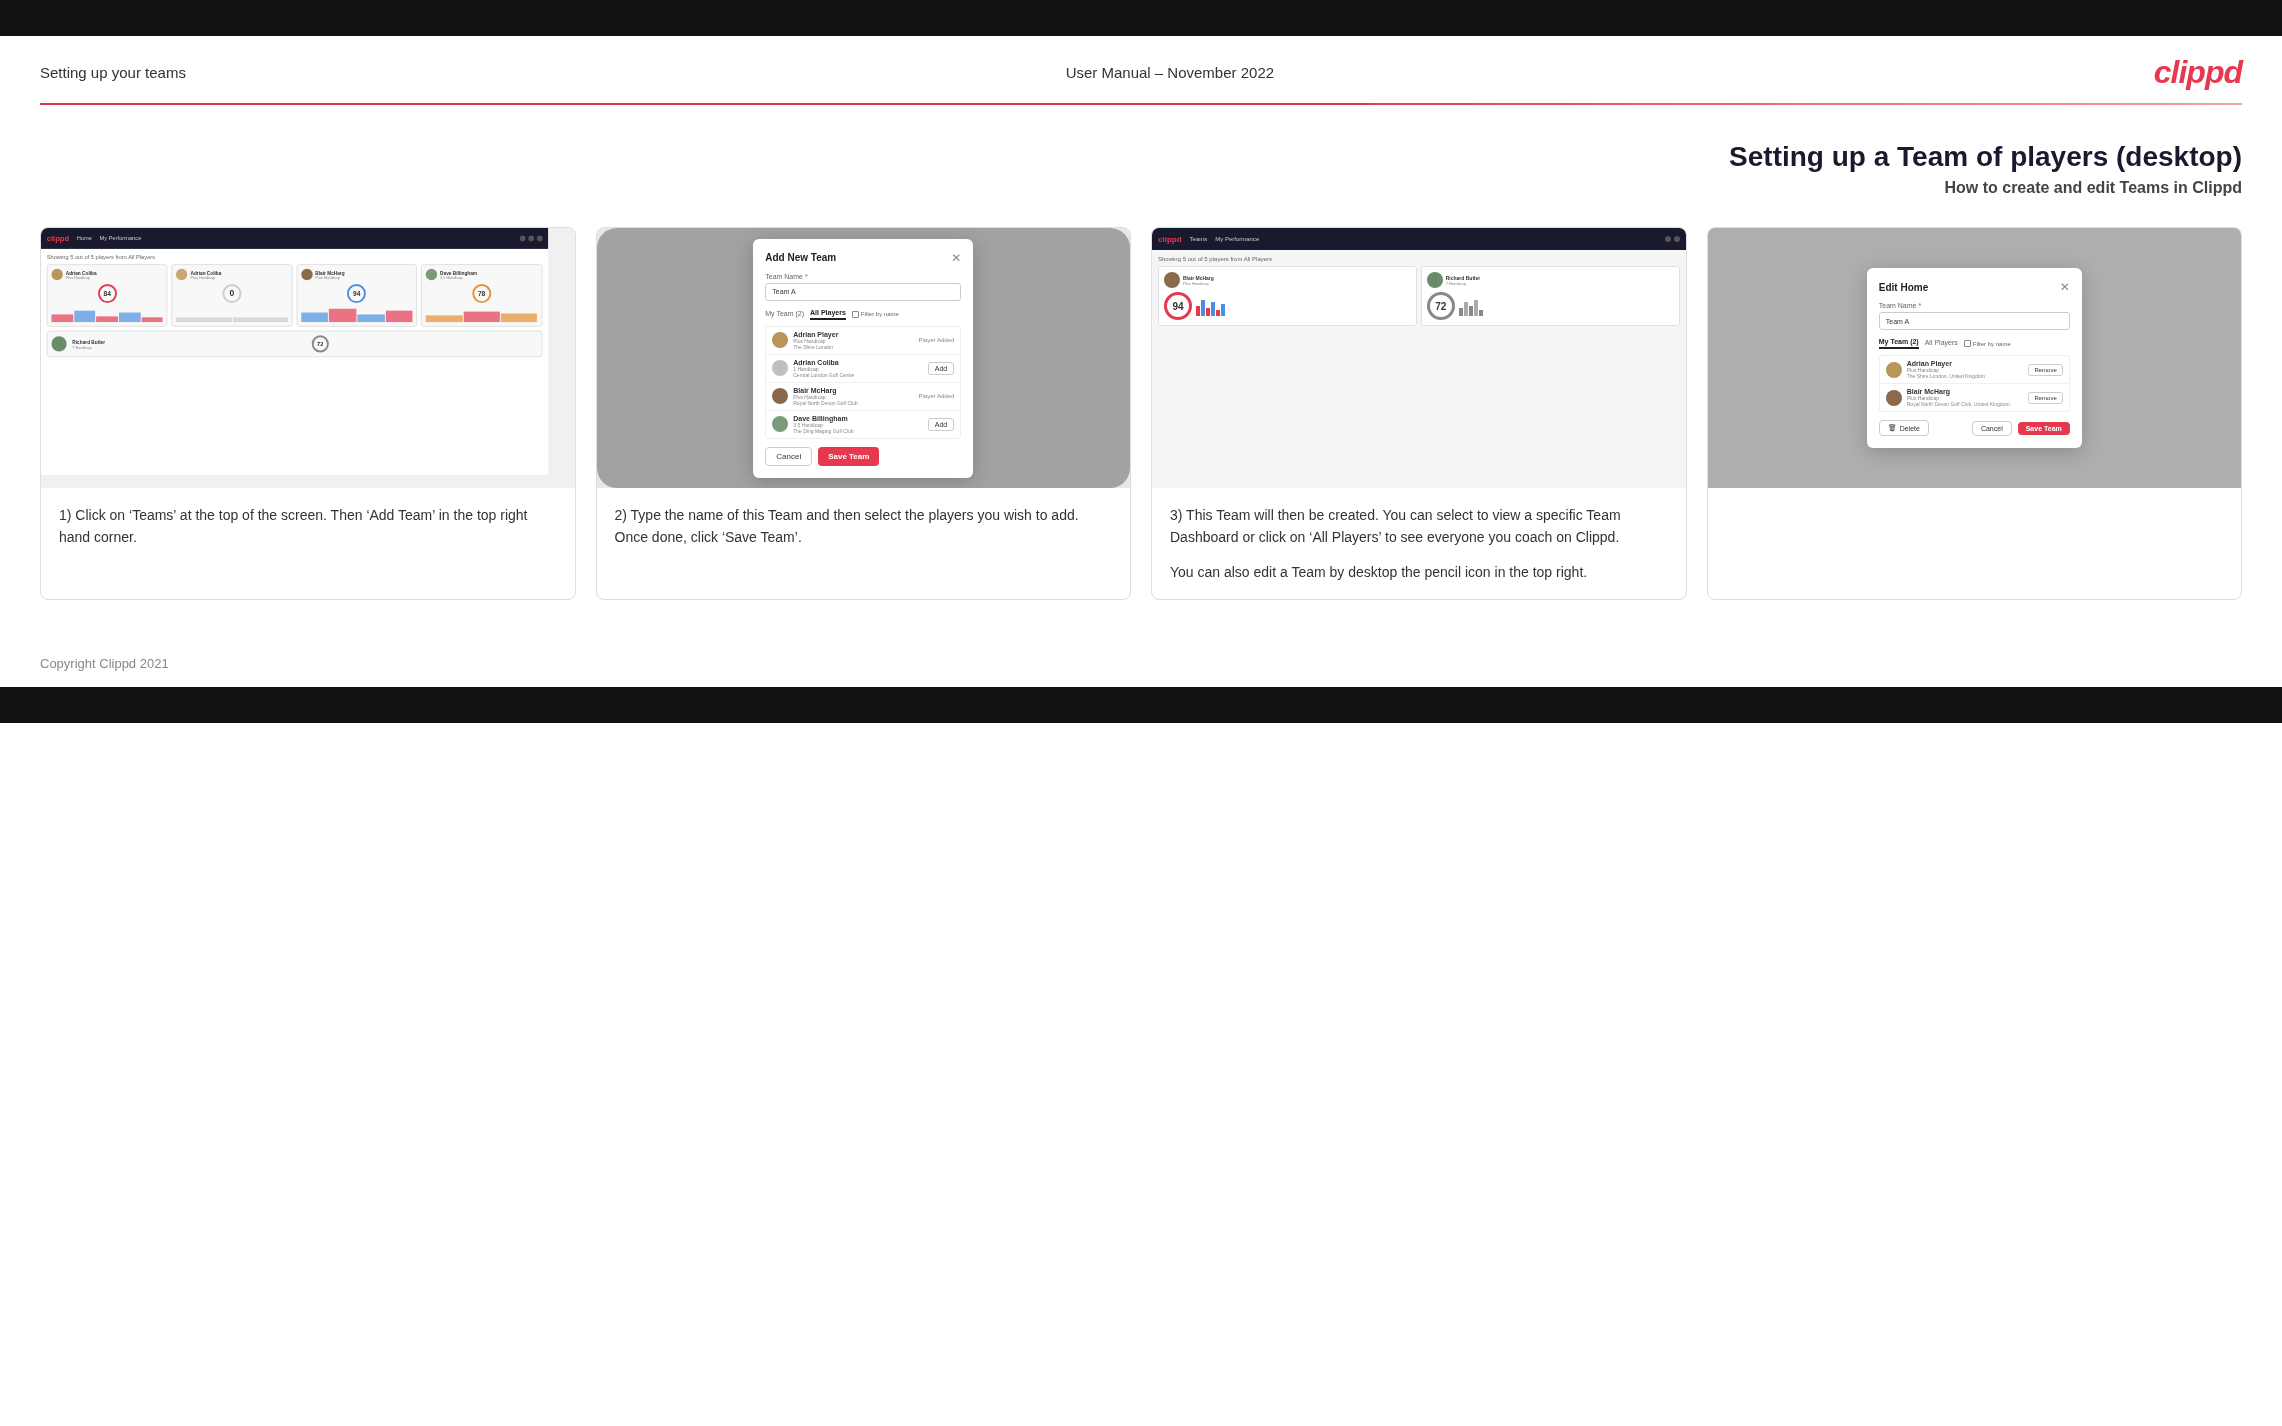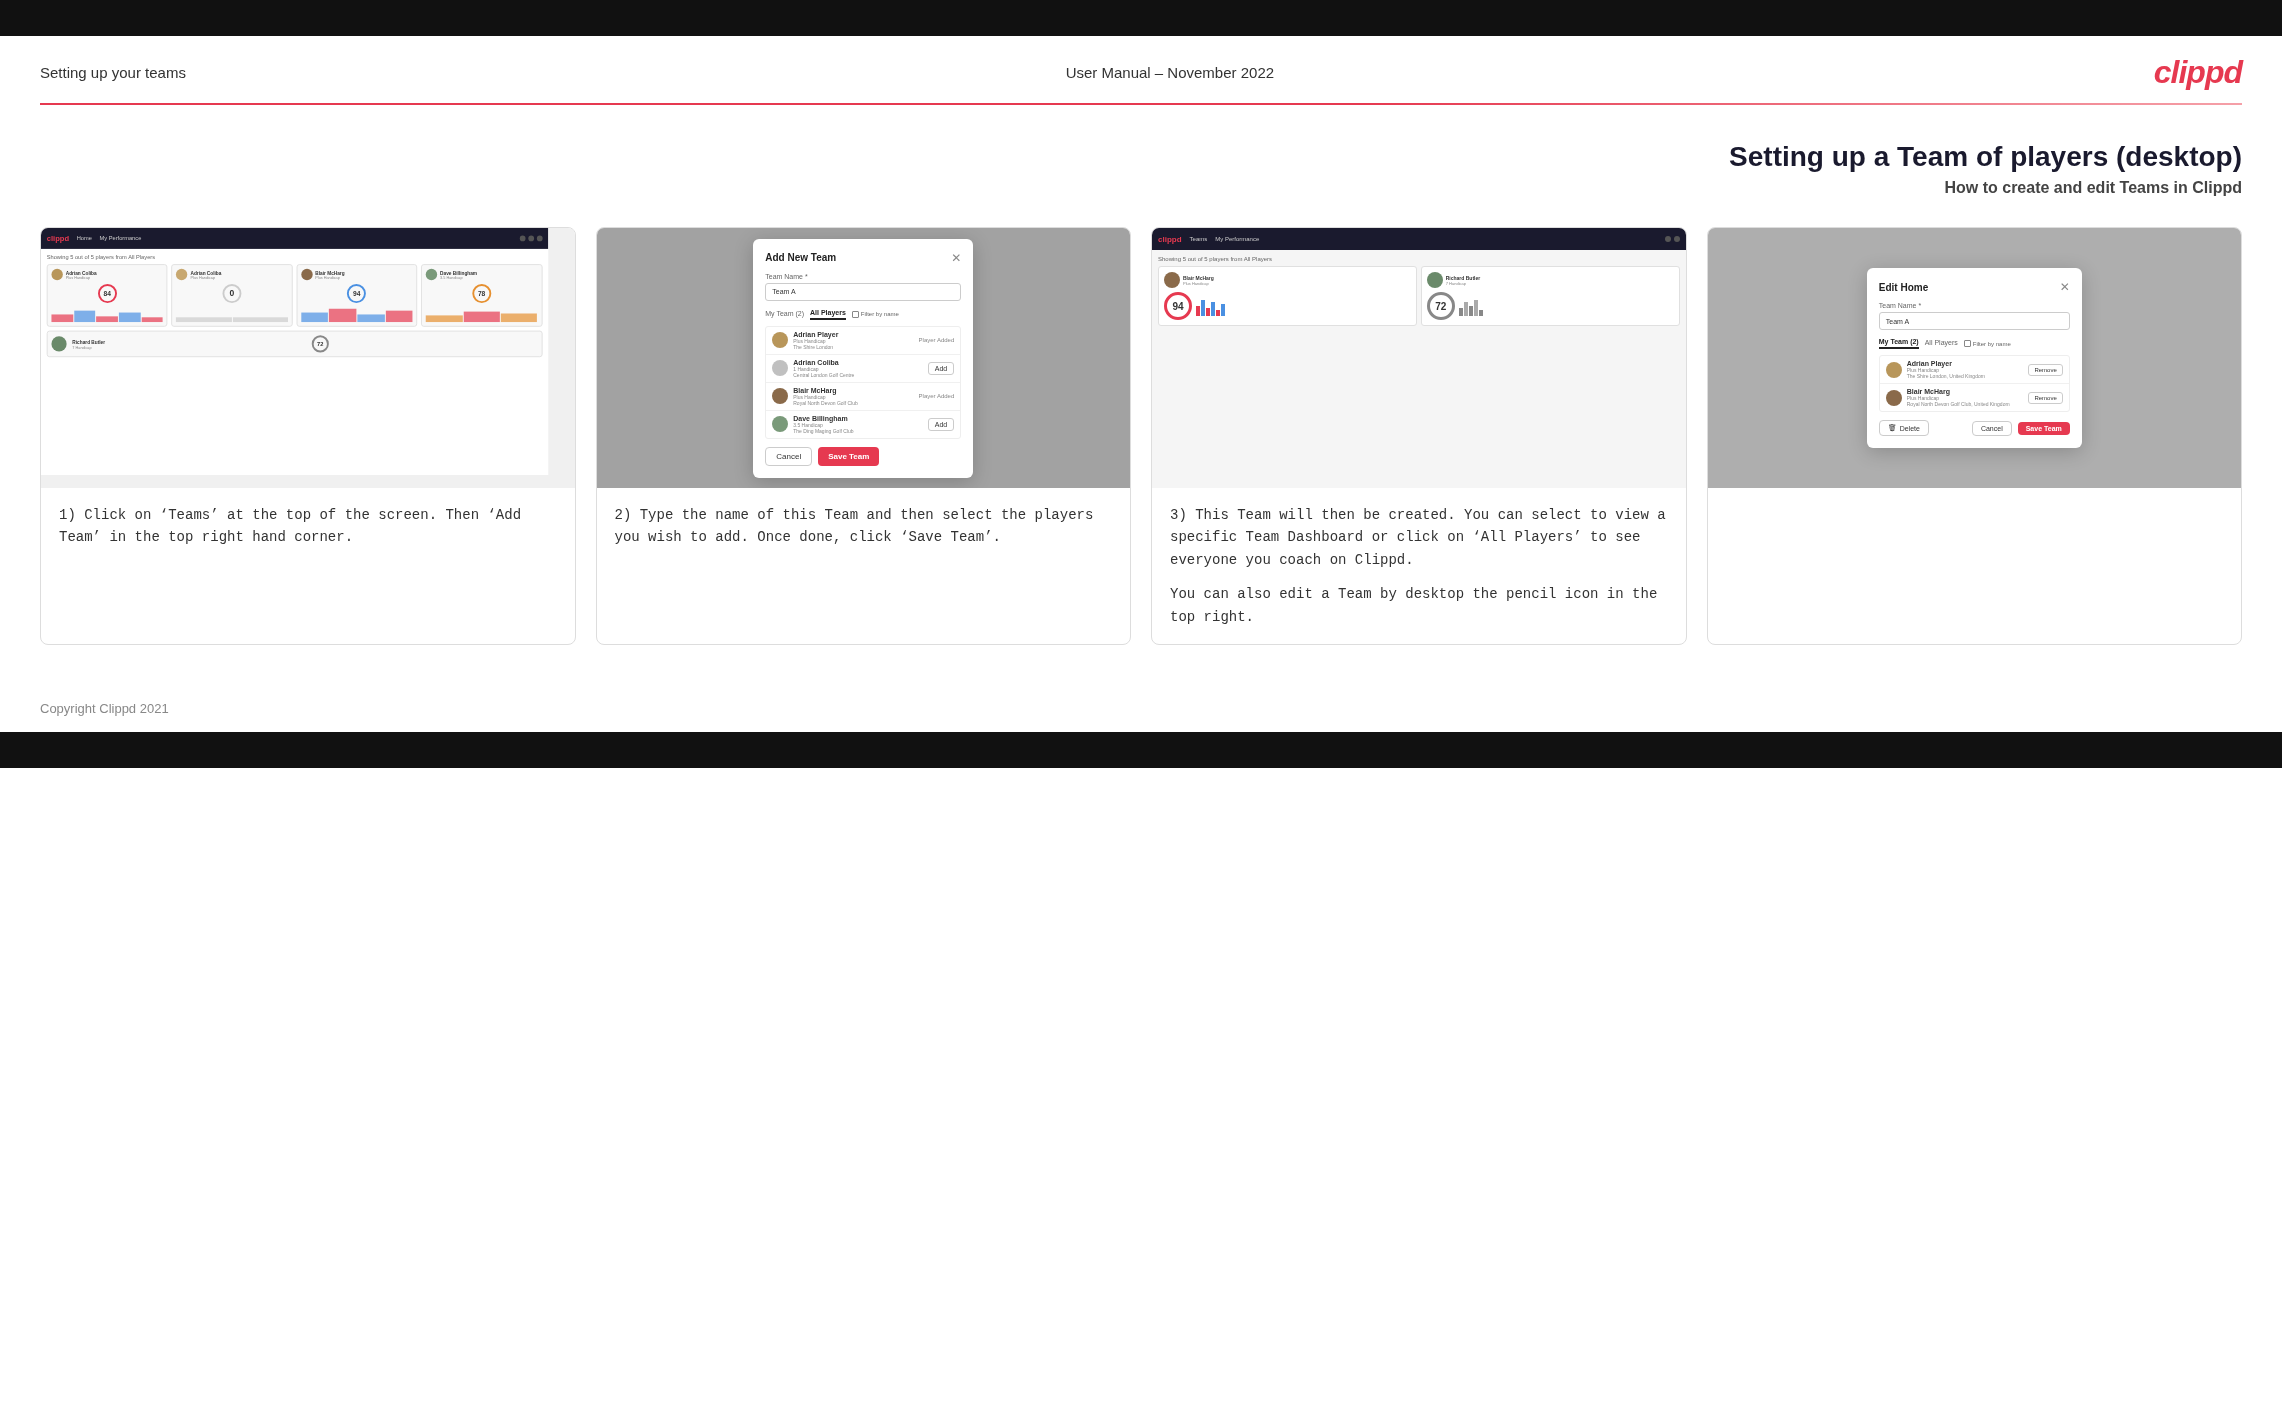--- a/index.html
+++ b/index.html
@@ -94,21 +94,20 @@
       overflow: hidden;
     }
 
     
     .description-area {
       padding: 16px 18px;
       flex: 1;
       font-size: 14px;
       line-height: 1.6;
       color: #333;
-      font-family: Liberation Mono, monospace;
     }
 
     
     .footer {
       padding: 16px 40px;
       font-size: 13px;
       color: #888;
     }
 
     
@@ -223,20 +222,21 @@
     }
 
     
     .mock-modal-overlay {
       position: absolute;
       top: 0; left: 0; right: 0; bottom: 0;
       background: rgba(0,0,0,0.3);
       display: flex;
       align-items: center;
       justify-content: center;
+      border-radius: 20px;
     }
     .mock-modal {
       background: #fff;
       border-radius: 6px;
       width: 220px;
       padding: 12px;
       box-shadow: 0 4px 20px rgba(0,0,0,0.2);
     }
     .mock-modal-header {
       display: flex;

